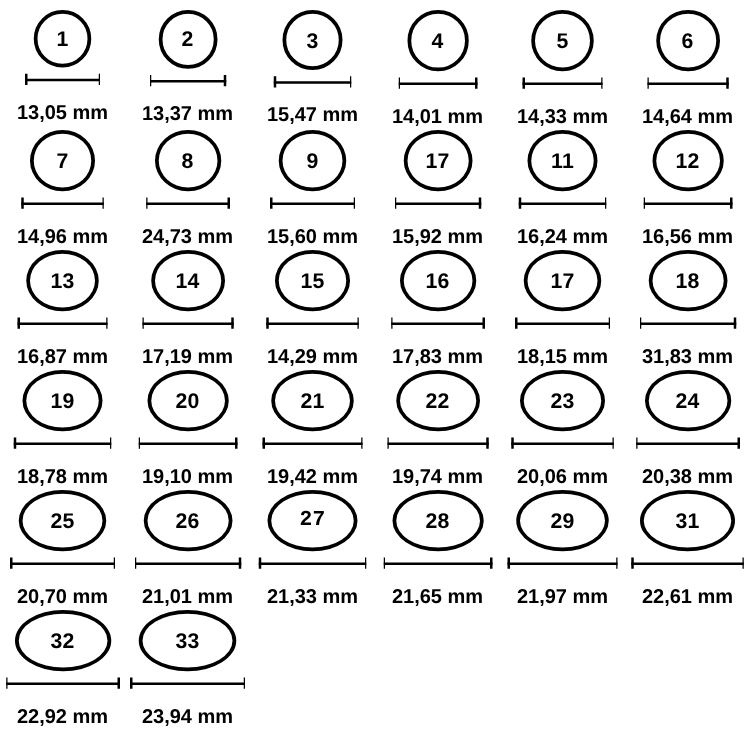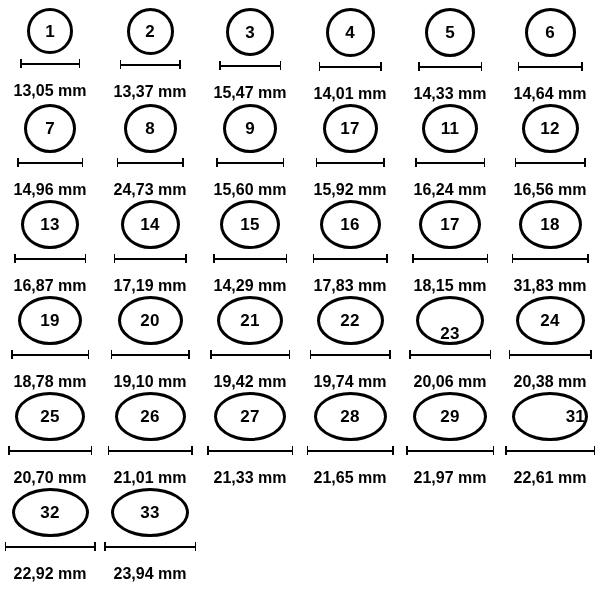--- a/index.html
+++ b/index.html
@@ -327,21 +327,21 @@
           <span class="ring-label">22</span>
         </div>
         <div class="measure" style="width: 81px;">
           <div class="bar"></div>
           <div class="tick"></div>
           <div class="tick"></div>
         </div>
         <div class="mm">19,74 mm</div>
       </div>
       <div class="cell">
-        <div class="ring" style="width: 68px; height: 68px; align-items: flex-end;">
+        <div class="ring" style="width: 68px; height: 68px;">
           <span class="ring-label">23</span>
         </div>
         <div class="measure" style="width: 82px;">
           <div class="bar"></div>
           <div class="tick"></div>
           <div class="tick"></div>
         </div>
         <div class="mm">20,06 mm</div>
       </div>
       <div class="cell">
@@ -371,21 +371,21 @@
           <span class="ring-label">26</span>
         </div>
         <div class="measure" style="width: 85px;">
           <div class="bar"></div>
           <div class="tick"></div>
           <div class="tick"></div>
         </div>
         <div class="mm">21,01 mm</div>
       </div>
       <div class="cell">
-        <div class="ring" style="width: 72px; height: 72px;">
+        <div class="ring" style="width: 72px; height: 72px; font-family: Liberation Mono, monospace;">
           <span class="ring-label">27</span>
         </div>
         <div class="measure" style="width: 86px;">
           <div class="bar"></div>
           <div class="tick"></div>
           <div class="tick"></div>
         </div>
         <div class="mm">21,33 mm</div>
       </div>
       <div class="cell">
@@ -404,21 +404,21 @@
           <span class="ring-label">29</span>
         </div>
         <div class="measure" style="width: 88px;">
           <div class="bar"></div>
           <div class="tick"></div>
           <div class="tick"></div>
         </div>
         <div class="mm">21,97 mm</div>
       </div>
       <div class="cell">
-        <div class="ring" style="width: 76px; height: 76px; justify-content: flex-end;">
+        <div class="ring" style="width: 76px; height: 76px;">
           <span class="ring-label">31</span>
         </div>
         <div class="measure" style="width: 90px;">
           <div class="bar"></div>
           <div class="tick"></div>
           <div class="tick"></div>
         </div>
         <div class="mm">22,61 mm</div>
       </div>
       <div class="cell">

